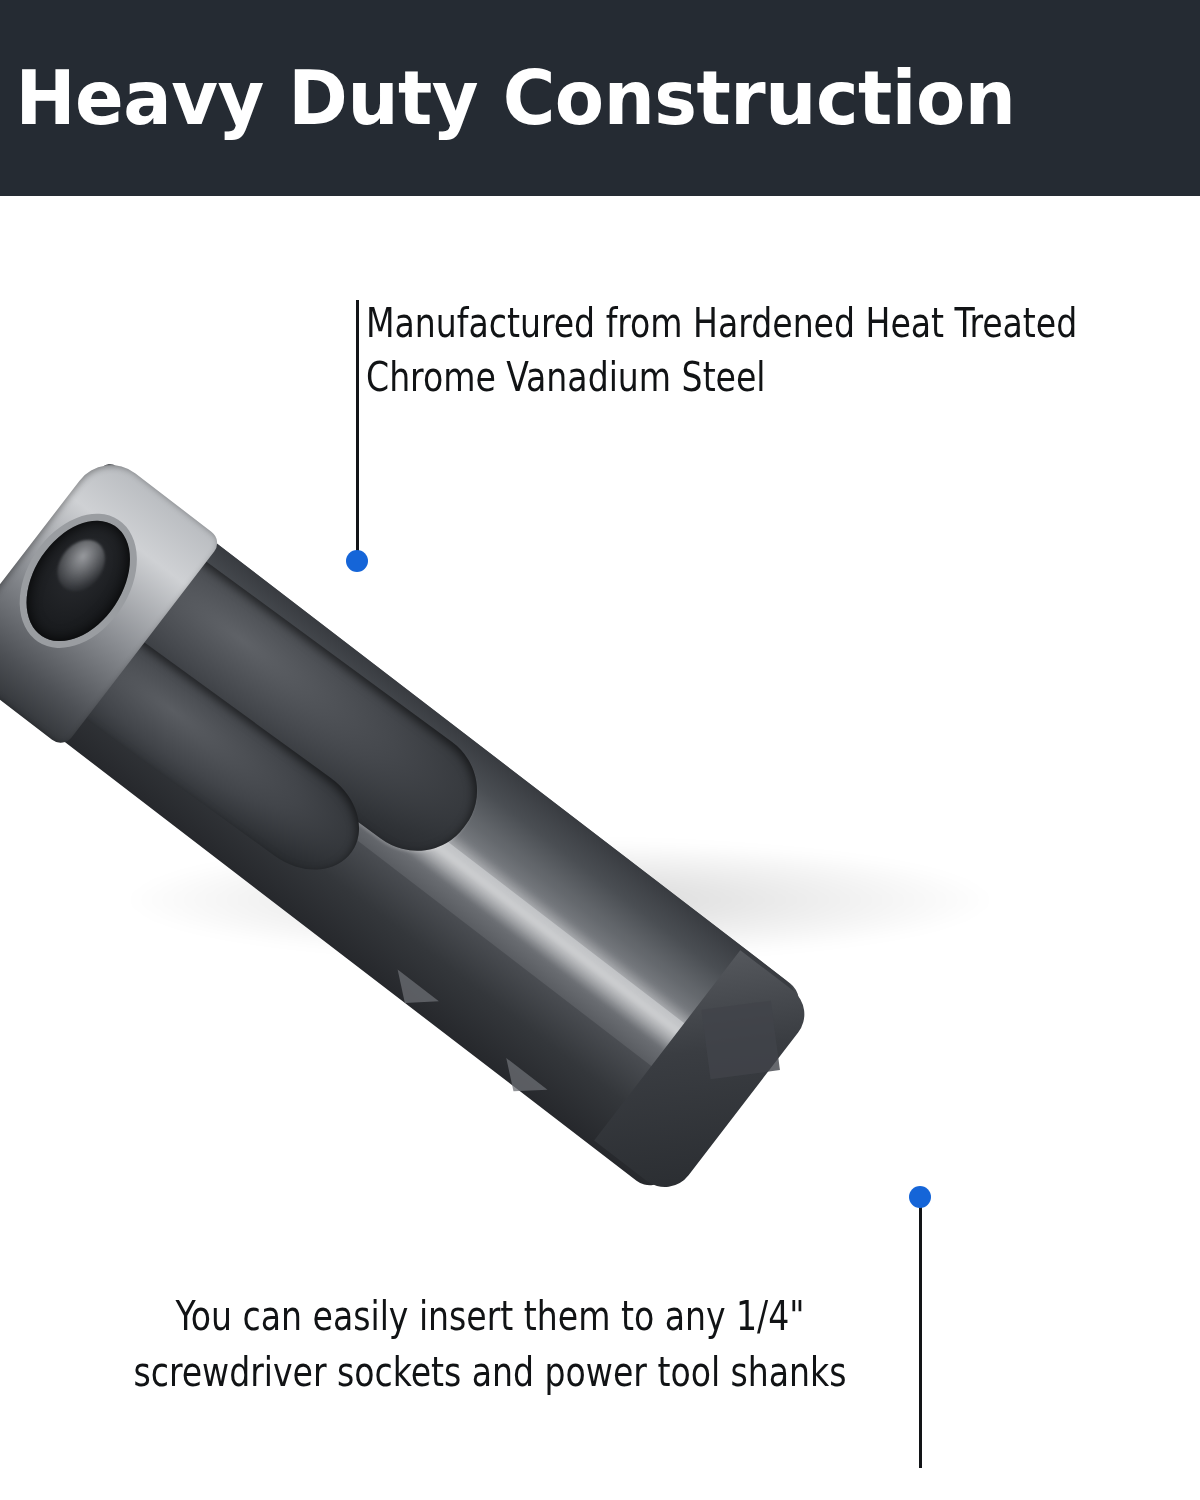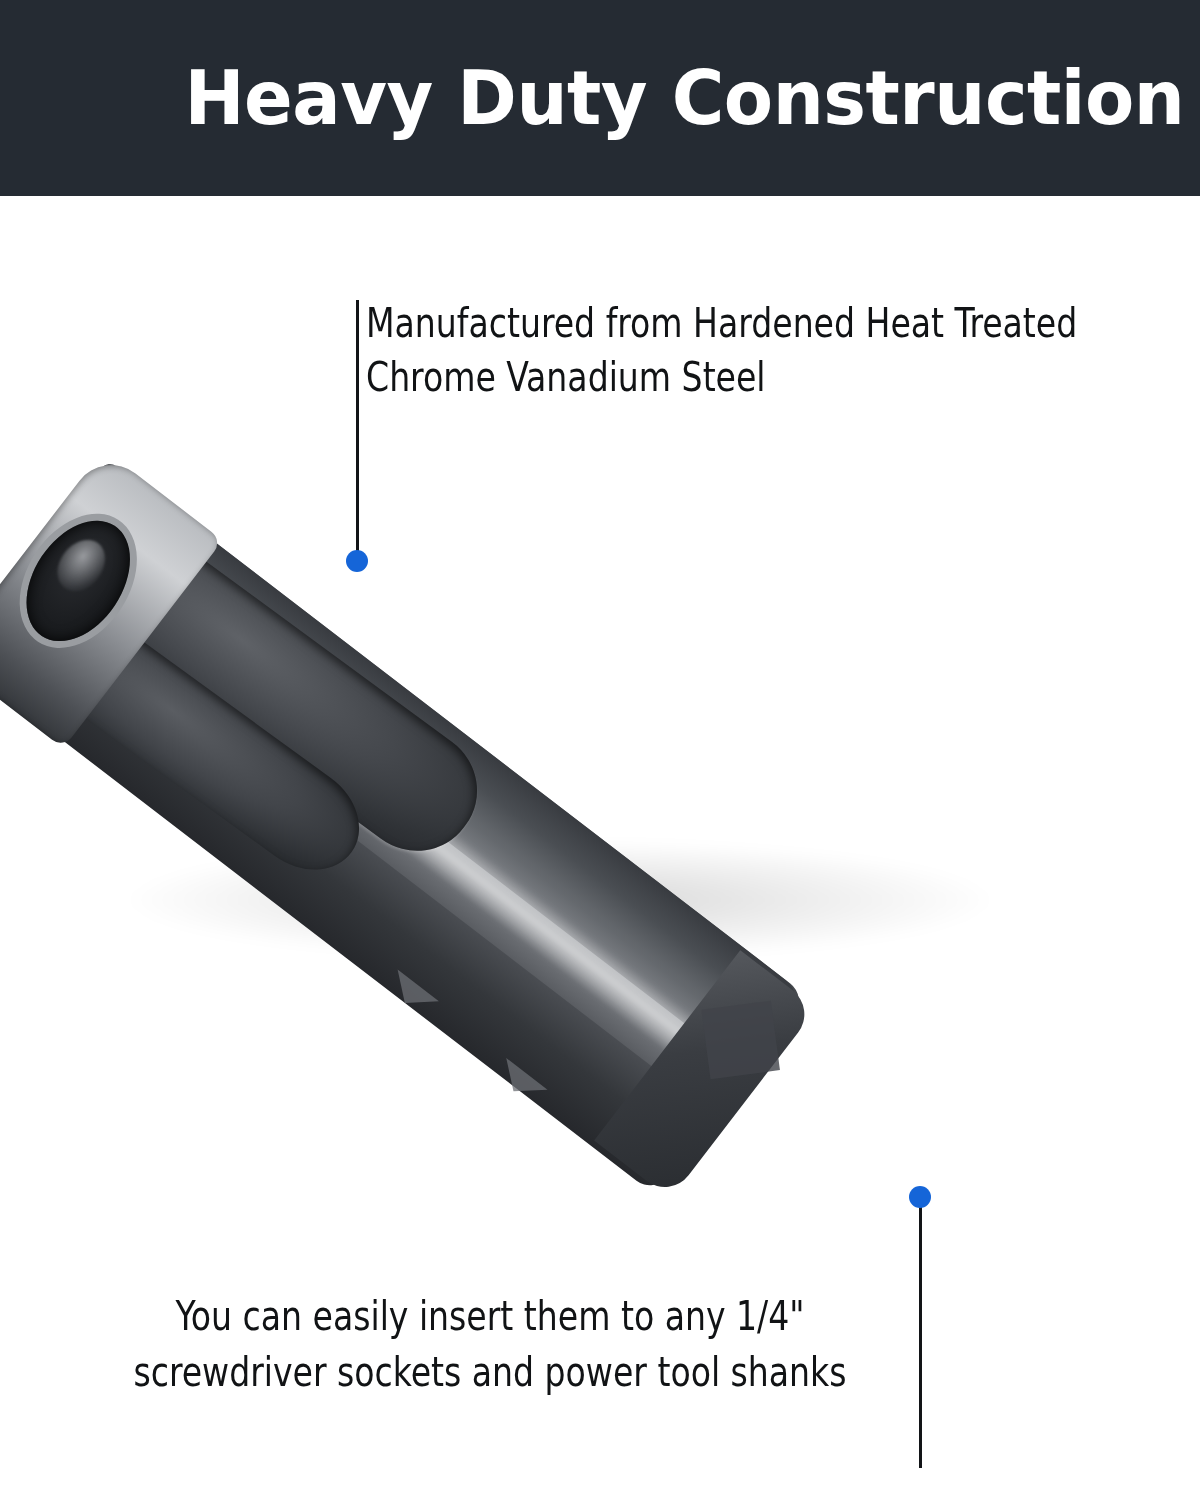--- a/index.html
+++ b/index.html
@@ -25,21 +25,21 @@
   
   .header-band {
     position: absolute;
     left: 0;
     top: 0;
     width: 1200px;
     height: 196px;
     background: #252b33;
     display: flex;
     align-items: center;
-    justify-content: flex-end;
+    justify-content: flex-start;
   }
   .header-title {
     color: #ffffff;
     font-family: "DejaVu Sans", sans-serif;
     font-weight: bold;
     font-size: 74px;
     letter-spacing: -0.5px;
     line-height: 1;
     text-align: center;
     white-space: nowrap;

